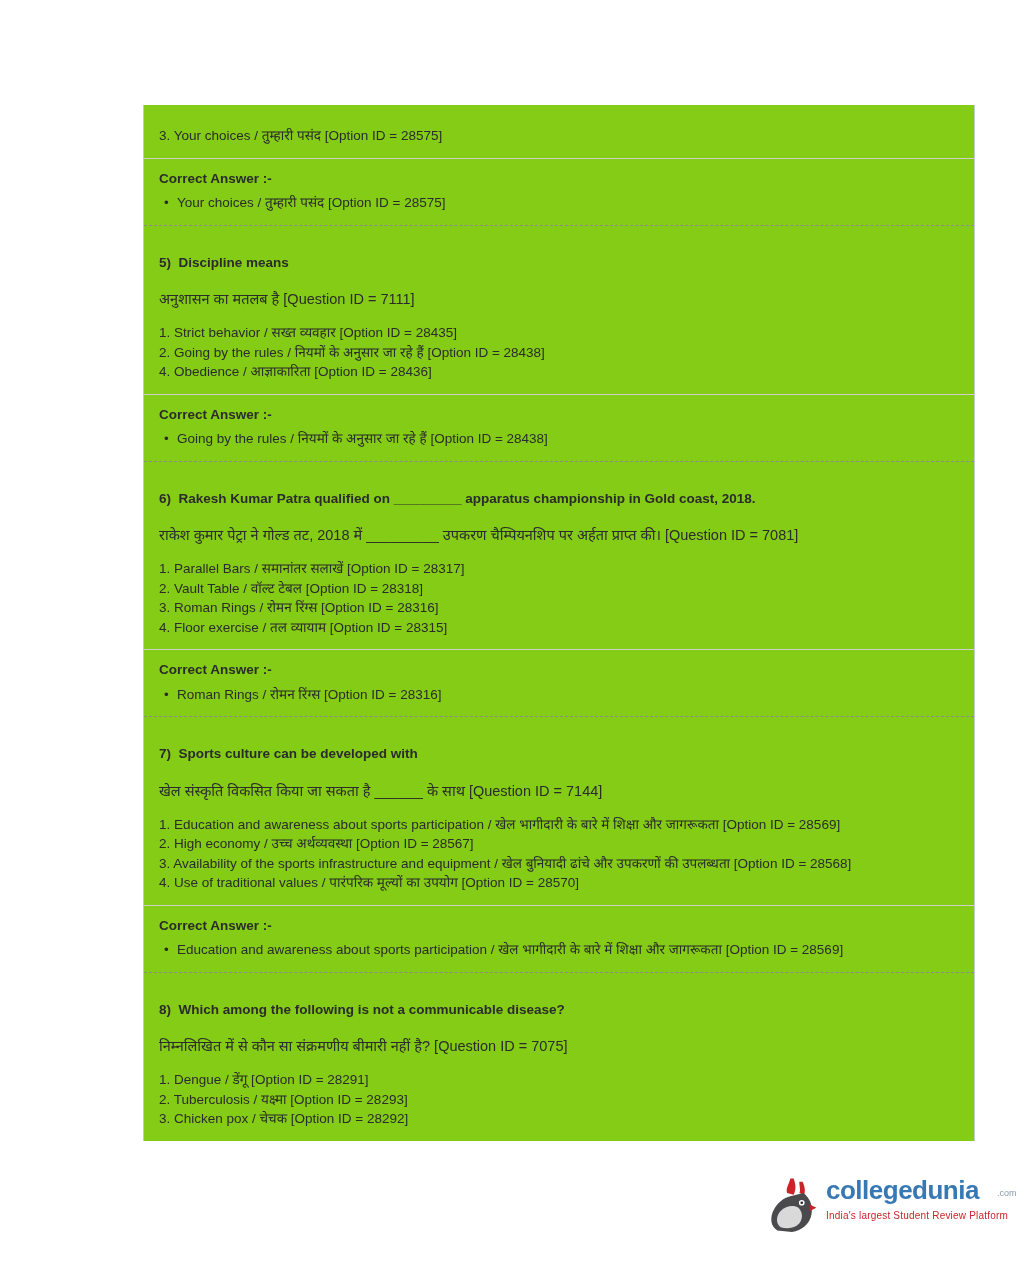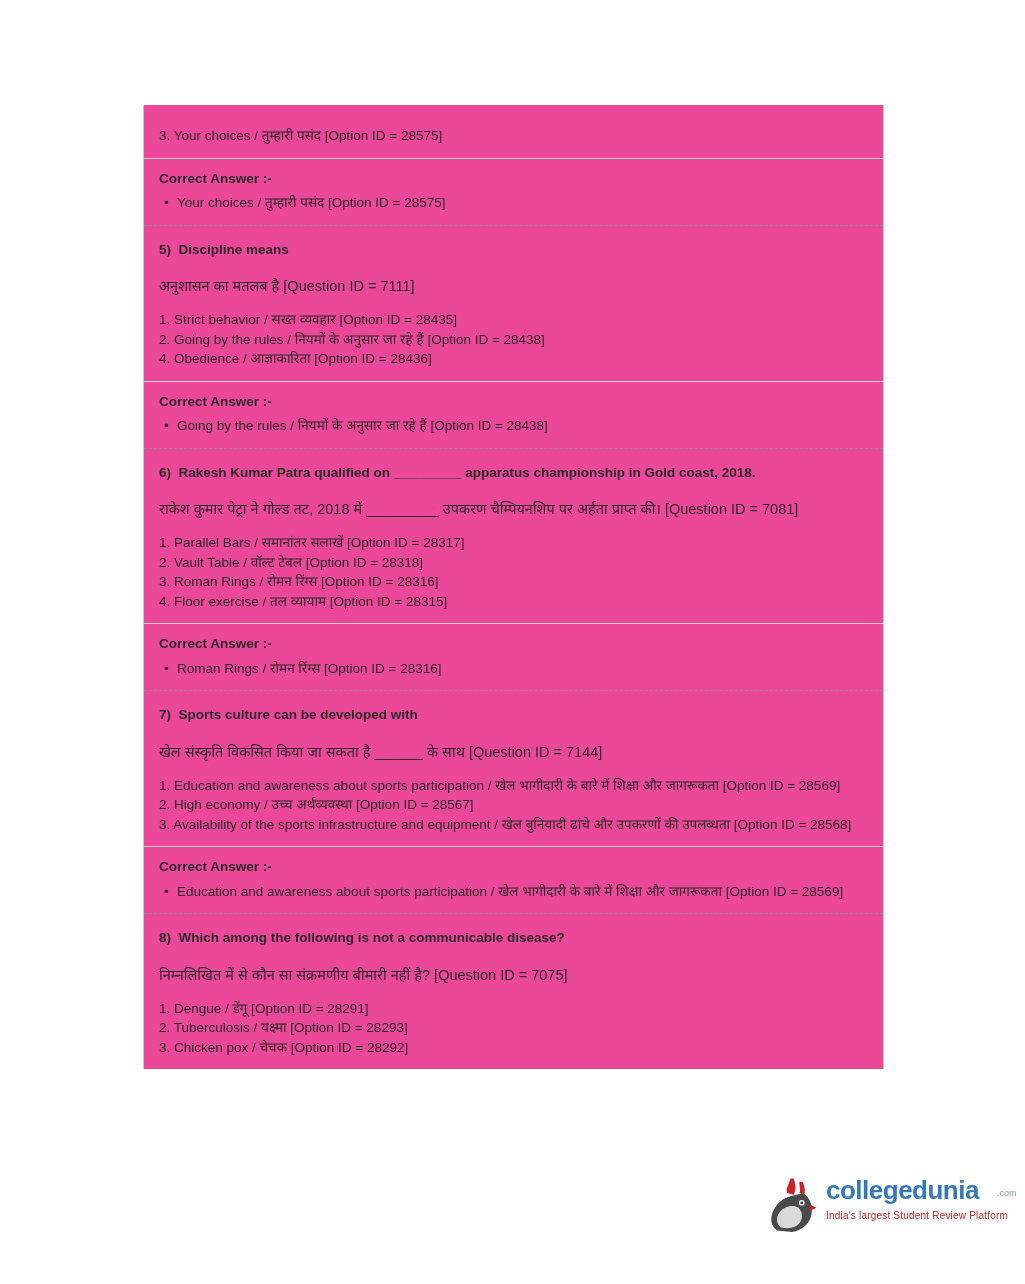--- a/index.html
+++ b/index.html
@@ -6,32 +6,33 @@
   html, body { background: #ffffff; }
   body {
     width: 1025px; height: 1284px; position: relative;
     font-family: "Liberation Sans", "DejaVu Sans", sans-serif;
     color: #2b2b2b;
     overflow: hidden;
   }
 
   .paper-box {
     position: absolute;
-    left: 143px; top: 105px; width: 741px;
+    left: 143px; top: 105px; width: 832px;
     border-left: 1px solid #c9c9c9;
     border-right: 1px solid #c9c9c9;
-    background: #ec4899;
+    background: #84cc16;
   }
 
   .q-section { padding: 14px 15px 12px 15px; }
   .q-section.cont { padding-top: 8px; }
 
   .q-title-en {
     font-weight: bold; font-size: 13.5px; line-height: 19.5px;
     white-space: pre-wrap;
+    margin-top: 13px;
   }
   .q-title-hi {
     font-weight: normal; font-size: 14.5px; line-height: 21px;
     margin-top: 17px; white-space: pre-wrap;
   }
   .q-options { margin-top: 13px; }
   .q-option {
     font-size: 13.5px; line-height: 19.5px;
     padding-left: 18px; text-indent: -18px;
     white-space: pre-wrap;
@@ -116,20 +117,21 @@
       <div class="answer-item"><span class="bullet">•</span><span>Roman Rings / रोमन रिंग्स [Option ID = 28316]</span></div>
     </div>
     <div class="dashed-sep"></div>
     <div class="q-section">
       <div class="q-title-en">7)  Sports culture can be developed with</div>
       <div class="q-title-hi">खेल संस्कृति विकसित किया जा सकता है ______ के साथ [Question ID = 7144]</div>
       <div class="q-options">
         <div class="q-option">1. Education and awareness about sports participation / खेल भागीदारी के बारे में शिक्षा और जागरूकता [Option ID = 28569]</div>
         <div class="q-option">2. High economy / उच्च अर्थव्यवस्था [Option ID = 28567]</div>
         <div class="q-option">3. Availability of the sports infrastructure and equipment / खेल बुनियादी ढांचे और उपकरणों की उपलब्धता [Option ID = 28568]</div>
+        <div class="q-option">4. Use of traditional values / पारंपरिक मूल्यों का उपयोग [Option ID = 28570]</div>
       </div>
     </div>
     <div class="answer-section">
       <div class="answer-label">Correct Answer :-</div>
       <div class="answer-item"><span class="bullet">•</span><span>Education and awareness about sports participation / खेल भागीदारी के बारे में शिक्षा और जागरूकता [Option ID = 28569]</span></div>
     </div>
     <div class="dashed-sep"></div>
     <div class="q-section">
       <div class="q-title-en">8)  Which among the following is not a communicable disease?</div>
       <div class="q-title-hi">निम्नलिखित में से कौन सा संक्रमणीय बीमारी नहीं है? [Question ID = 7075]</div>

